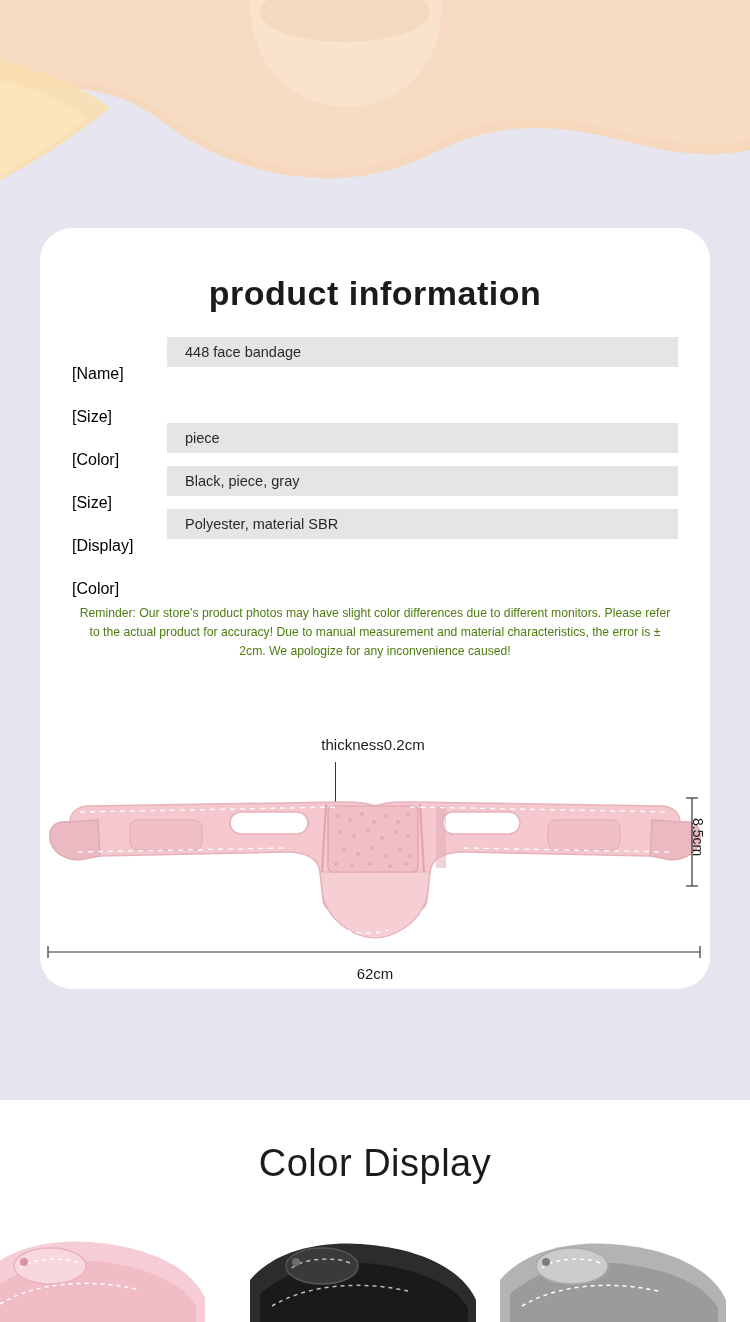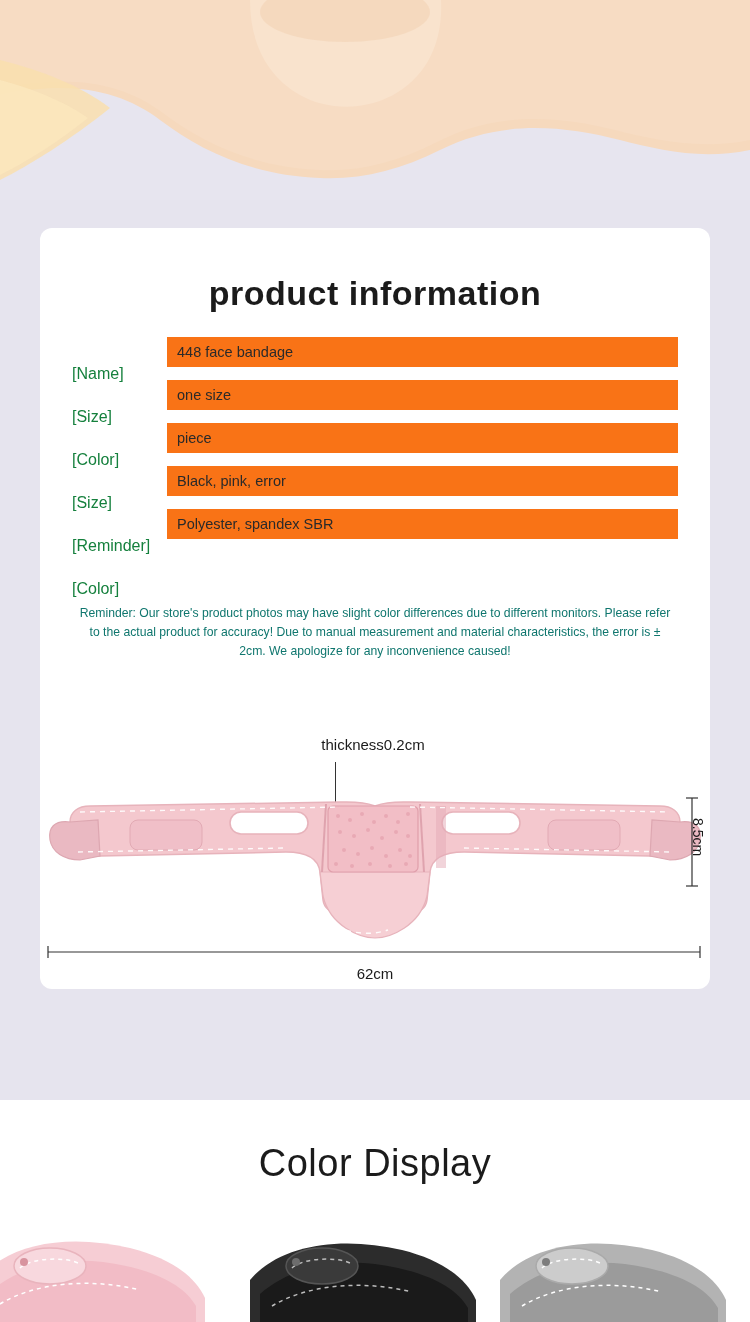--- a/index.html
+++ b/index.html
@@ -29,21 +29,21 @@
   .hero svg { display: block; }
 
   
   .info-card {
     position: absolute;
     left: 40px;
     top: 228px;
     width: 670px;
     height: 761px;
     background: #ffffff;
-    border-radius: 12px;
+    border-radius: 32px;
   }
   .card-title {
     text-align: center;
     font-size: 34px;
     font-weight: bold;
     color: #1b1b1b;
     letter-spacing: 0.5px;
     margin-top: 46px;
   }
 
@@ -55,42 +55,42 @@
   .spec-row {
     display: flex;
     align-items: center;
     height: 30px;
     margin-bottom: 13px;
   }
   .spec-label {
     width: 95px;
     flex: 0 0 95px;
     font-size: 16px;
-    color: #15803d;
+    color: #000000;
     white-space: nowrap;
     margin-top: 44px;
   }
   .spec-value {
     flex: 1;
     height: 30px;
     line-height: 30px;
-    background: #f97316;
+    background: #e5e5e5;
     font-size: 14.5px;
     color: #2a2a2a;
-    padding-left: 10px;
+    padding-left: 18px;
     white-space: nowrap;
     overflow: hidden;
   }
 
   
   .reminder {
     margin: 22px 36px 0 36px;
     font-size: 12.2px;
     line-height: 1.55;
-    color: #0f766e;
+    color: #4d7c0f;
     text-align: center;
   }
 
   
   .diagram {
     position: absolute;
     left: 0;
     top: 498px;
     width: 670px;
     height: 260px;
@@ -185,33 +185,32 @@
 
     <div class="card-title">product information</div>
 
     <div class="spec-list">
       <div class="spec-row">
         <div class="spec-label">[Name]</div>
         <div class="spec-value">448 face bandage</div>
       </div>
       <div class="spec-row">
         <div class="spec-label">[Size]</div>
-        <div class="spec-value">one size</div>
       </div>
       <div class="spec-row">
         <div class="spec-label">[Color]</div>
         <div class="spec-value">piece</div>
       </div>
       <div class="spec-row">
         <div class="spec-label">[Size]</div>
-        <div class="spec-value">Black, pink, error</div>
-      </div>
-      <div class="spec-row">
-        <div class="spec-label">[Reminder]</div>
-        <div class="spec-value">Polyester, spandex SBR</div>
+        <div class="spec-value">Black, piece, gray</div>
+      </div>
+      <div class="spec-row">
+        <div class="spec-label">[Display]</div>
+        <div class="spec-value">Polyester, material SBR</div>
       </div>
       <div class="spec-row">
         <div class="spec-label">[Color]</div>
       </div>
     </div>
 
     <div class="reminder">Reminder: Our store's product photos may have slight color differences due to different monitors. Please refer to the actual product for accuracy! Due to manual measurement and material characteristics, the error is ± 2cm. We apologize for any inconvenience caused!</div>
 
     <div class="diagram">
       <div class="thickness-label">thickness0.2cm</div>

